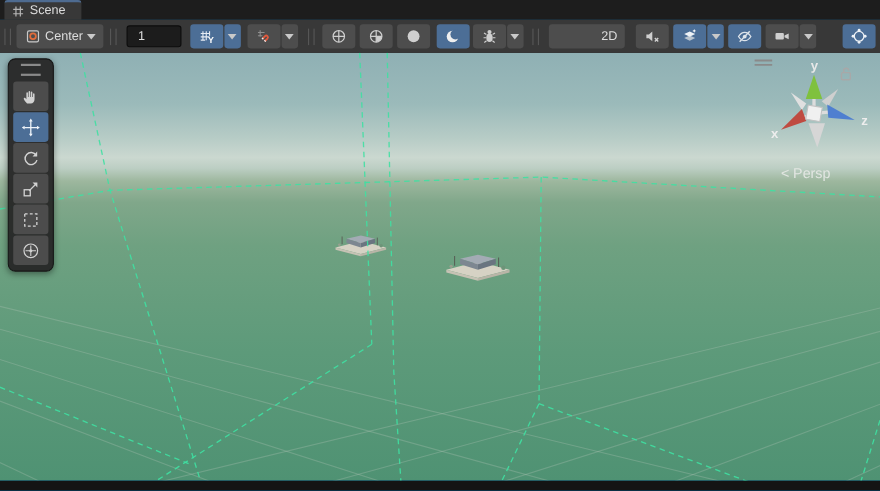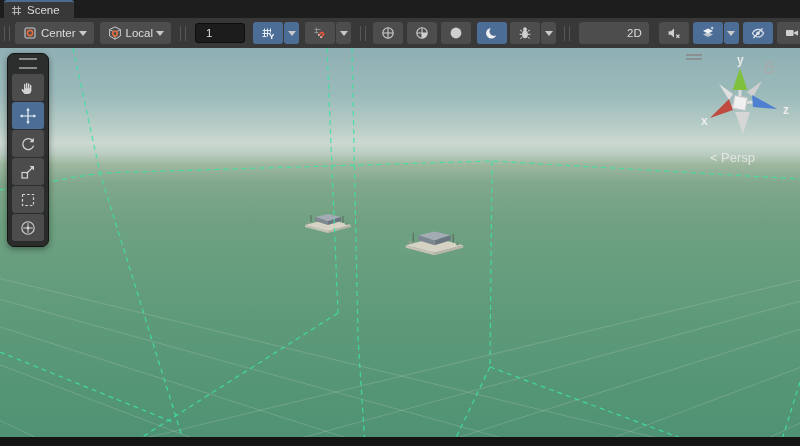--- a/index.html
+++ b/index.html
@@ -62,29 +62,20 @@
 
     <button class="tbtn" style="margin-right:6px;align-items:center;">
       <svg width="16" height="16" viewBox="0 0 16 16">
         <rect x="3" y="3" width="10" height="10" rx="1.5" fill="none" stroke="#c9c9c9" stroke-width="1.1"></rect>
         <circle cx="8" cy="8" r="2.6" fill="none" stroke="#e06c3c" stroke-width="1.6"></circle>
       </svg>
       <span>Center</span>
       <span class="caret"></span>
     </button>
 
-    <button class="tbtn" style="margin-right:9px;">
-      <svg width="16" height="16" viewBox="0 0 16 16">
-        <path d="M8 1.8 13.4 4.6 13.4 11 8 14.2 2.6 11 2.6 4.6 Z" fill="none" stroke="#c9c9c9" stroke-width="1"></path>
-        <path d="M2.6 4.6 8 7.4 13.4 4.6 M8 7.4 8 14.2" fill="none" stroke="#c9c9c9" stroke-width=".9"></path>
-        <circle cx="8" cy="8.6" r="2.3" fill="#4d4d4d" stroke="#e06c3c" stroke-width="1.6"></circle>
-      </svg>
-      <span>Local</span>
-      <span class="caret"></span>
-    </button>
 
     <div class="sep" style="margin-right:9px;"></div>
 
     <input class="snap" value="1" style="">
 
     <div class="grp" style="margin-left:8px;margin-right:6px;">
       <button class="tbtn icononly active">
         <svg width="16" height="16" viewBox="0 0 16 16">
           <path d="M2.5 5.5h8M2.5 8.5h8M2.5 11.5h4M4.5 3.5v8M7.5 3.5v8M10.5 3.5v4" stroke="#e6ecf4" stroke-width="1" fill="none"></path>
           <text x="9" y="14" font-size="8" font-weight="bold" fill="#ffffff">Y</text>

